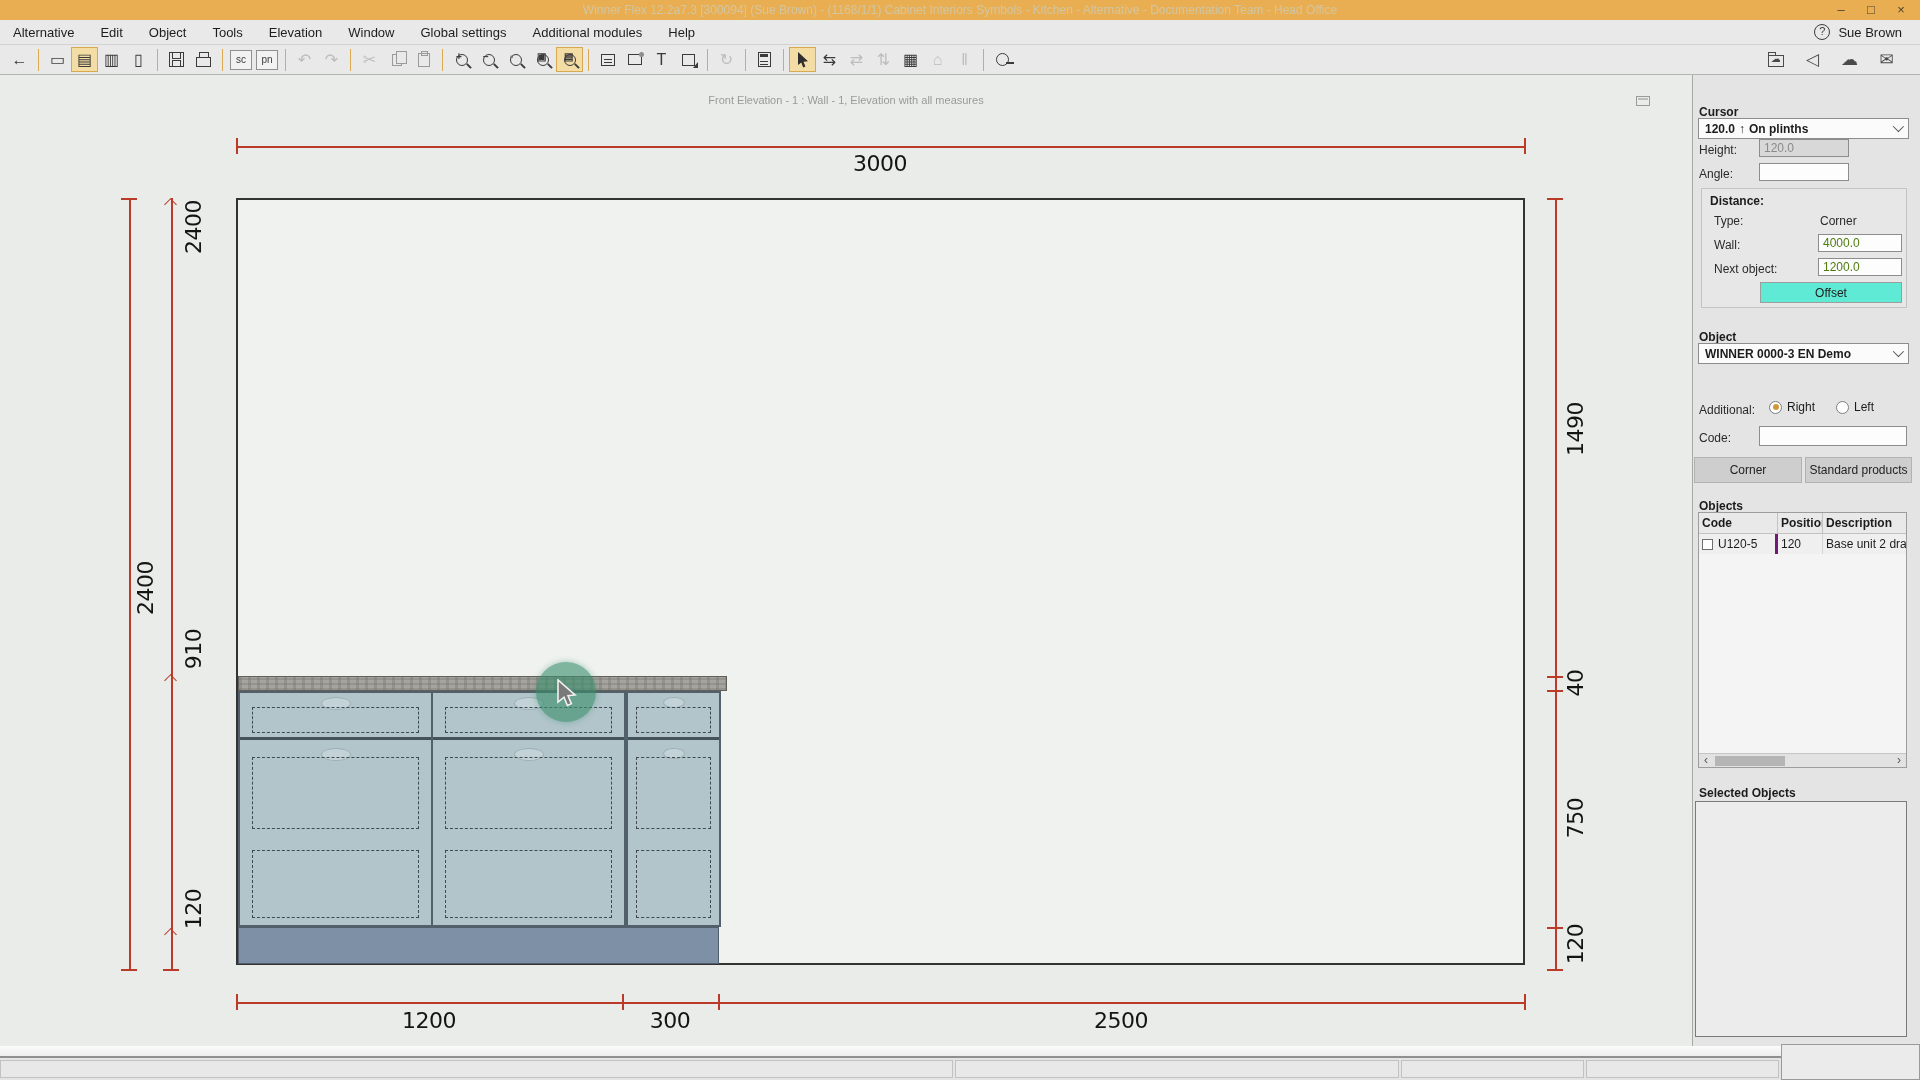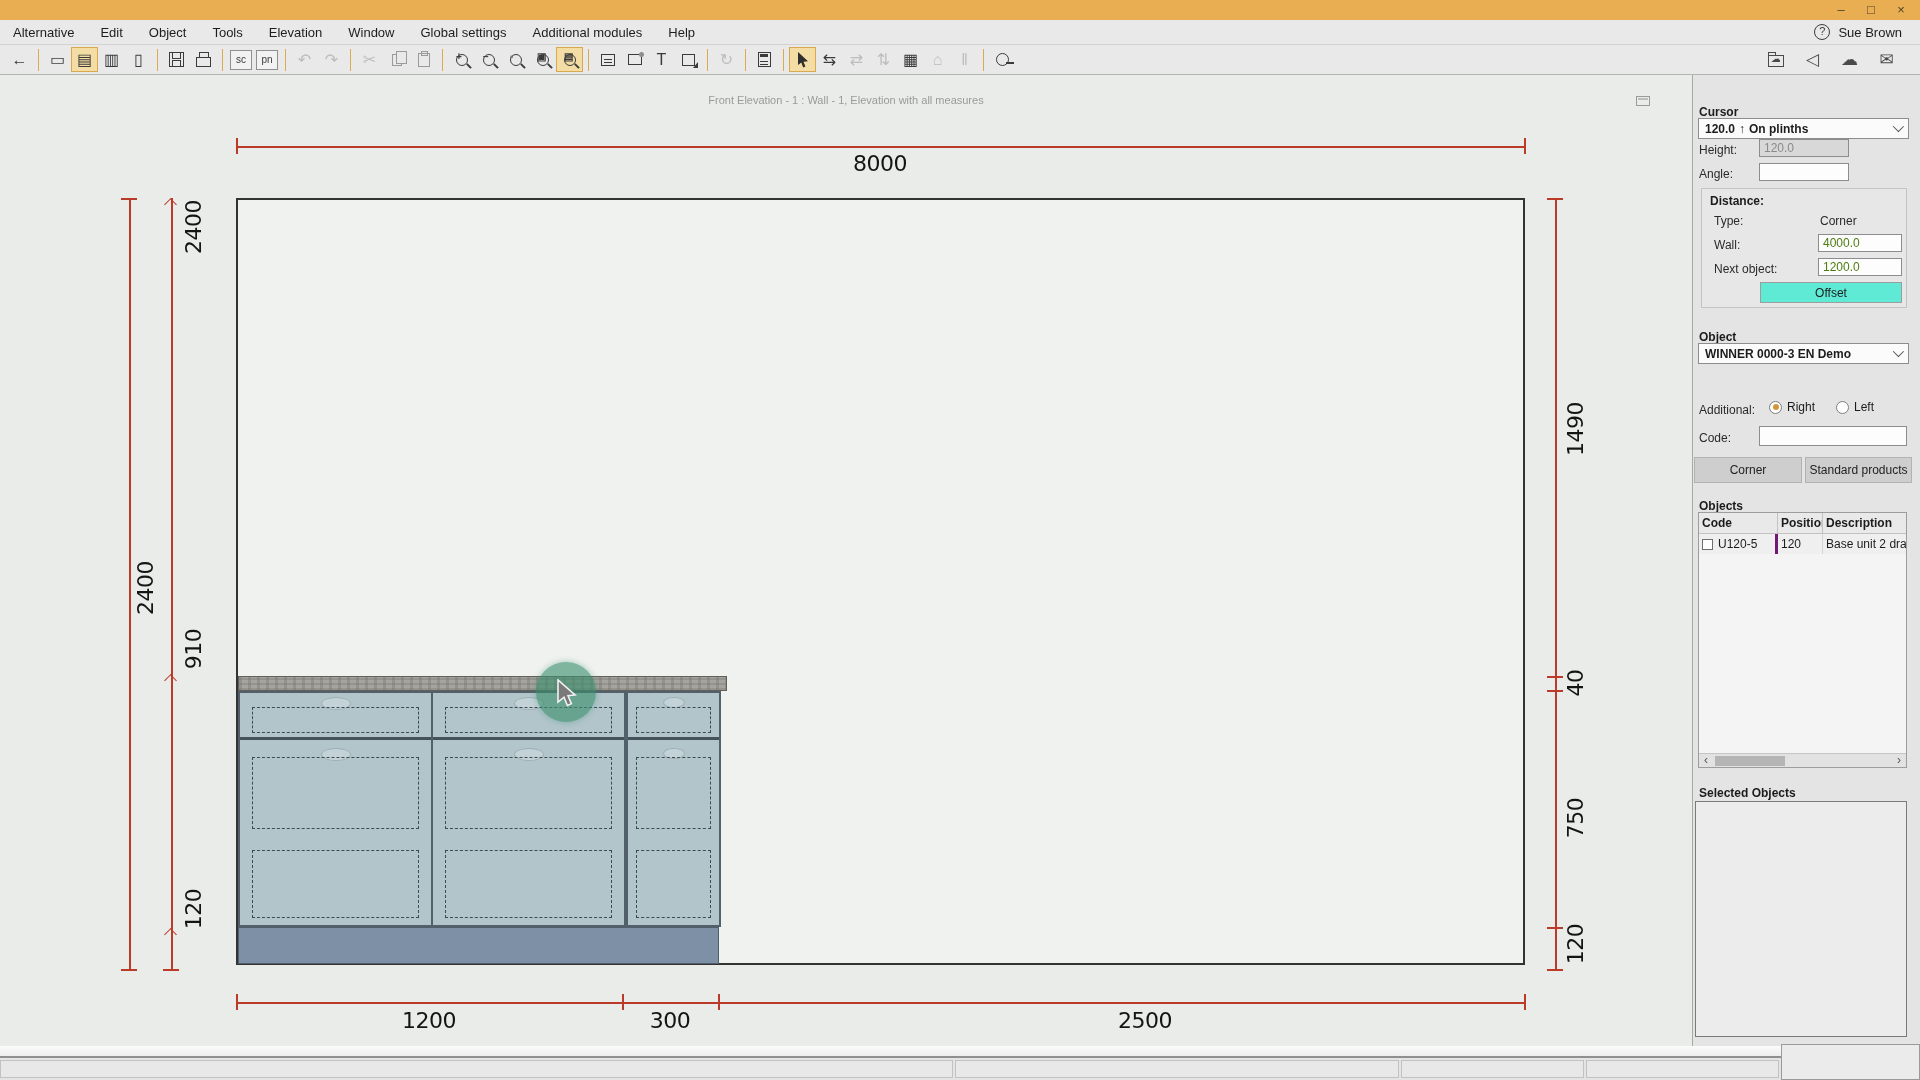--- a/index.html
+++ b/index.html
@@ -157,20 +157,21 @@
     background:linear-gradient(#fbfbfb,#ededed); border-bottom:2px solid #8f8f8f; }
   #statusbar { position:absolute; left:0; top:1058px; width:1781px; height:22px; background:#e4e4e4; display:flex; }
   .sseg { height:18px; margin-top:2px; background:#e8e8e8; border:1px solid #c2c2c2; margin-right:2px; }
   #corner-box { position:absolute; left:1781px; top:1044px; width:139px; height:36px;
     background:#ebebeb; border:1px solid #9a9a9a; }
 </style>
 </head>
 <body>
 
 <div id="titlebar">
+  <span>Winner Flex 12.2a7.3  [300094]  (Sue Brown) - (1168/1/1) Cabinet Interiors Symbols - Kitchen - Alternative - Documentation Team - Head Office</span>
   <span class="controls">
     <span class="wbtn">–</span>
     <span class="wbtn">□</span>
     <span class="wbtn">×</span>
   </span>
 </div>
 
 <div id="menubar">
   <span class="mitem">Alternative</span>
   <span class="mitem">Edit</span>
@@ -321,30 +322,30 @@
       <div class="dash" style="left:8px;right:8px;top:14px;height:72px;"></div>
       <div class="dash" style="left:8px;right:8px;bottom:7px;height:68px;"></div>
     </div>
   </div>
 
   <div class="plinth"></div>
 
   <div class="dimh" style="left:236px;top:71px;width:1289px;"></div>
   <div class="vtick" style="left:236px;top:63px;"></div>
   <div class="vtick" style="left:1524px;top:63px;"></div>
-  <div class="dlab h" style="left:880px;top:76px;">8000</div>
+  <div class="dlab h" style="left:880px;top:76px;">3000</div>
 
   <div class="dimh" style="left:236px;top:927px;width:1289px;"></div>
   <div class="vtick" style="left:236px;top:919px;"></div>
   <div class="vtick" style="left:622px;top:919px;"></div>
   <div class="vtick" style="left:718px;top:919px;"></div>
   <div class="vtick" style="left:1524px;top:919px;"></div>
   <div class="dlab h" style="left:429px;top:933px;">1200</div>
   <div class="dlab h" style="left:670px;top:933px;">300</div>
-  <div class="dlab h" style="left:1121px;top:933px;margin-left:24px;">2500</div>
+  <div class="dlab h" style="left:1121px;top:933px;">2500</div>
 
   <div class="dimv" style="left:129px;top:123px;height:772px;"></div>
   <div class="htick" style="left:121px;top:123px;"></div>
   <div class="htick" style="left:121px;top:894px;"></div>
   <div class="dlab v" style="left:145px;top:513px;">2400</div>
 
   <div class="dimv" style="left:171px;top:123px;height:772px;"></div>
   <div class="htick" style="left:163px;top:894px;"></div>
   <div class="arrup" style="left:166px;top:125px;"></div>
   <div class="arrup" style="left:166px;top:601px;"></div>

